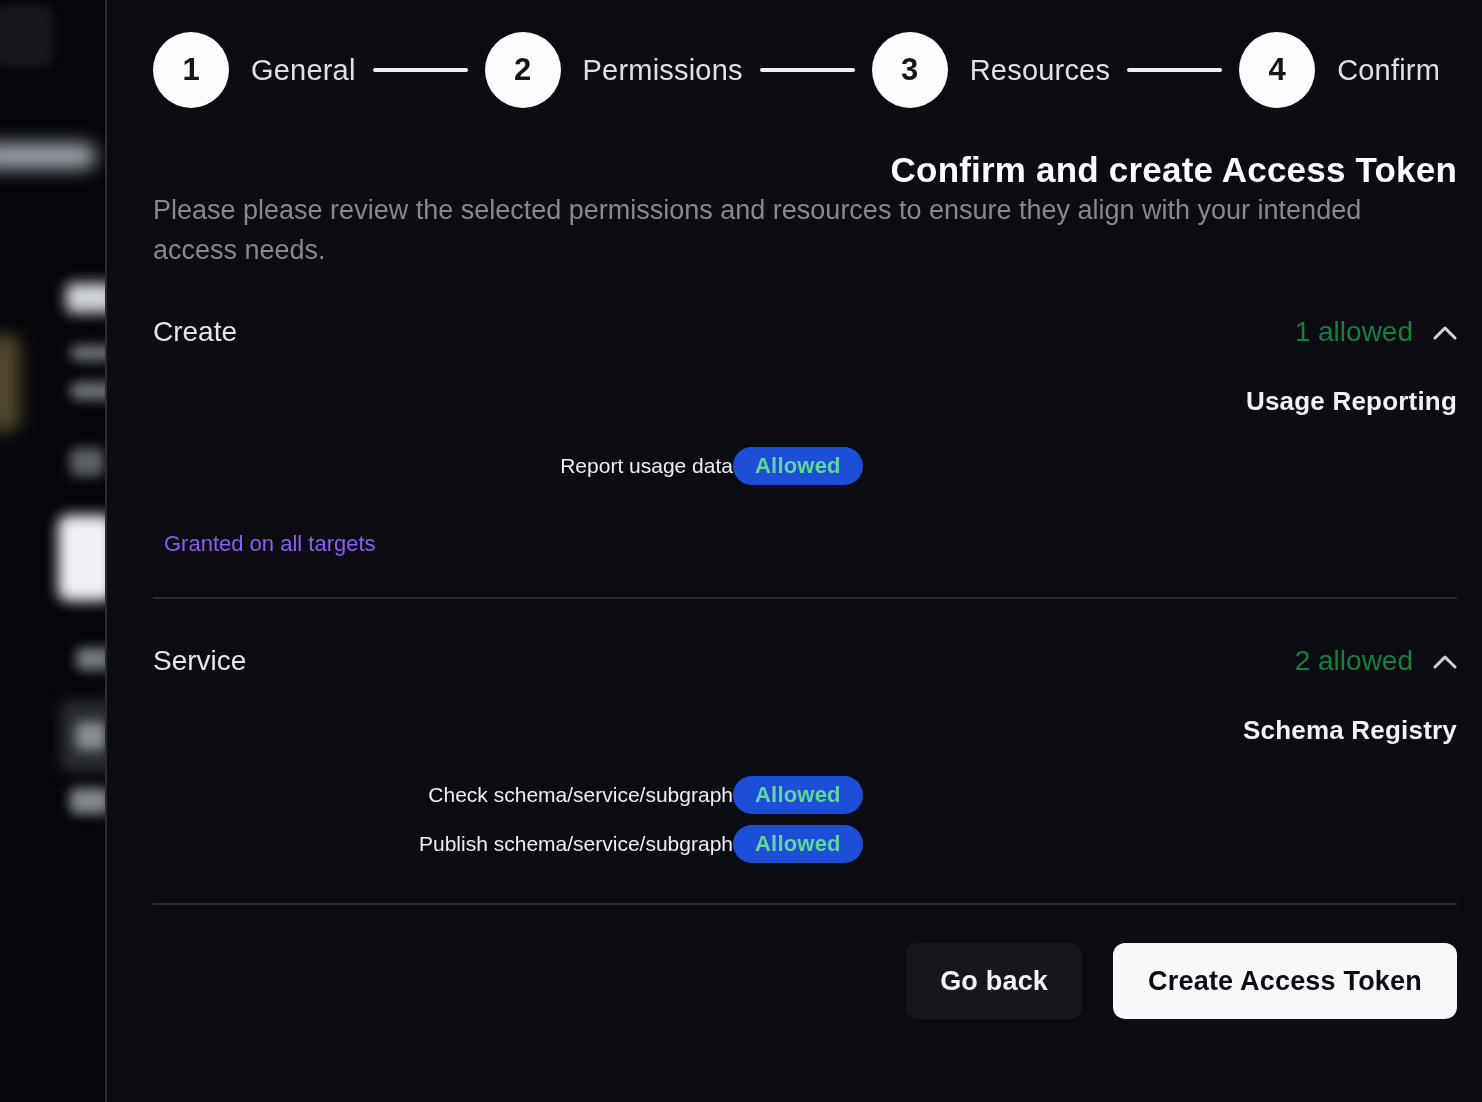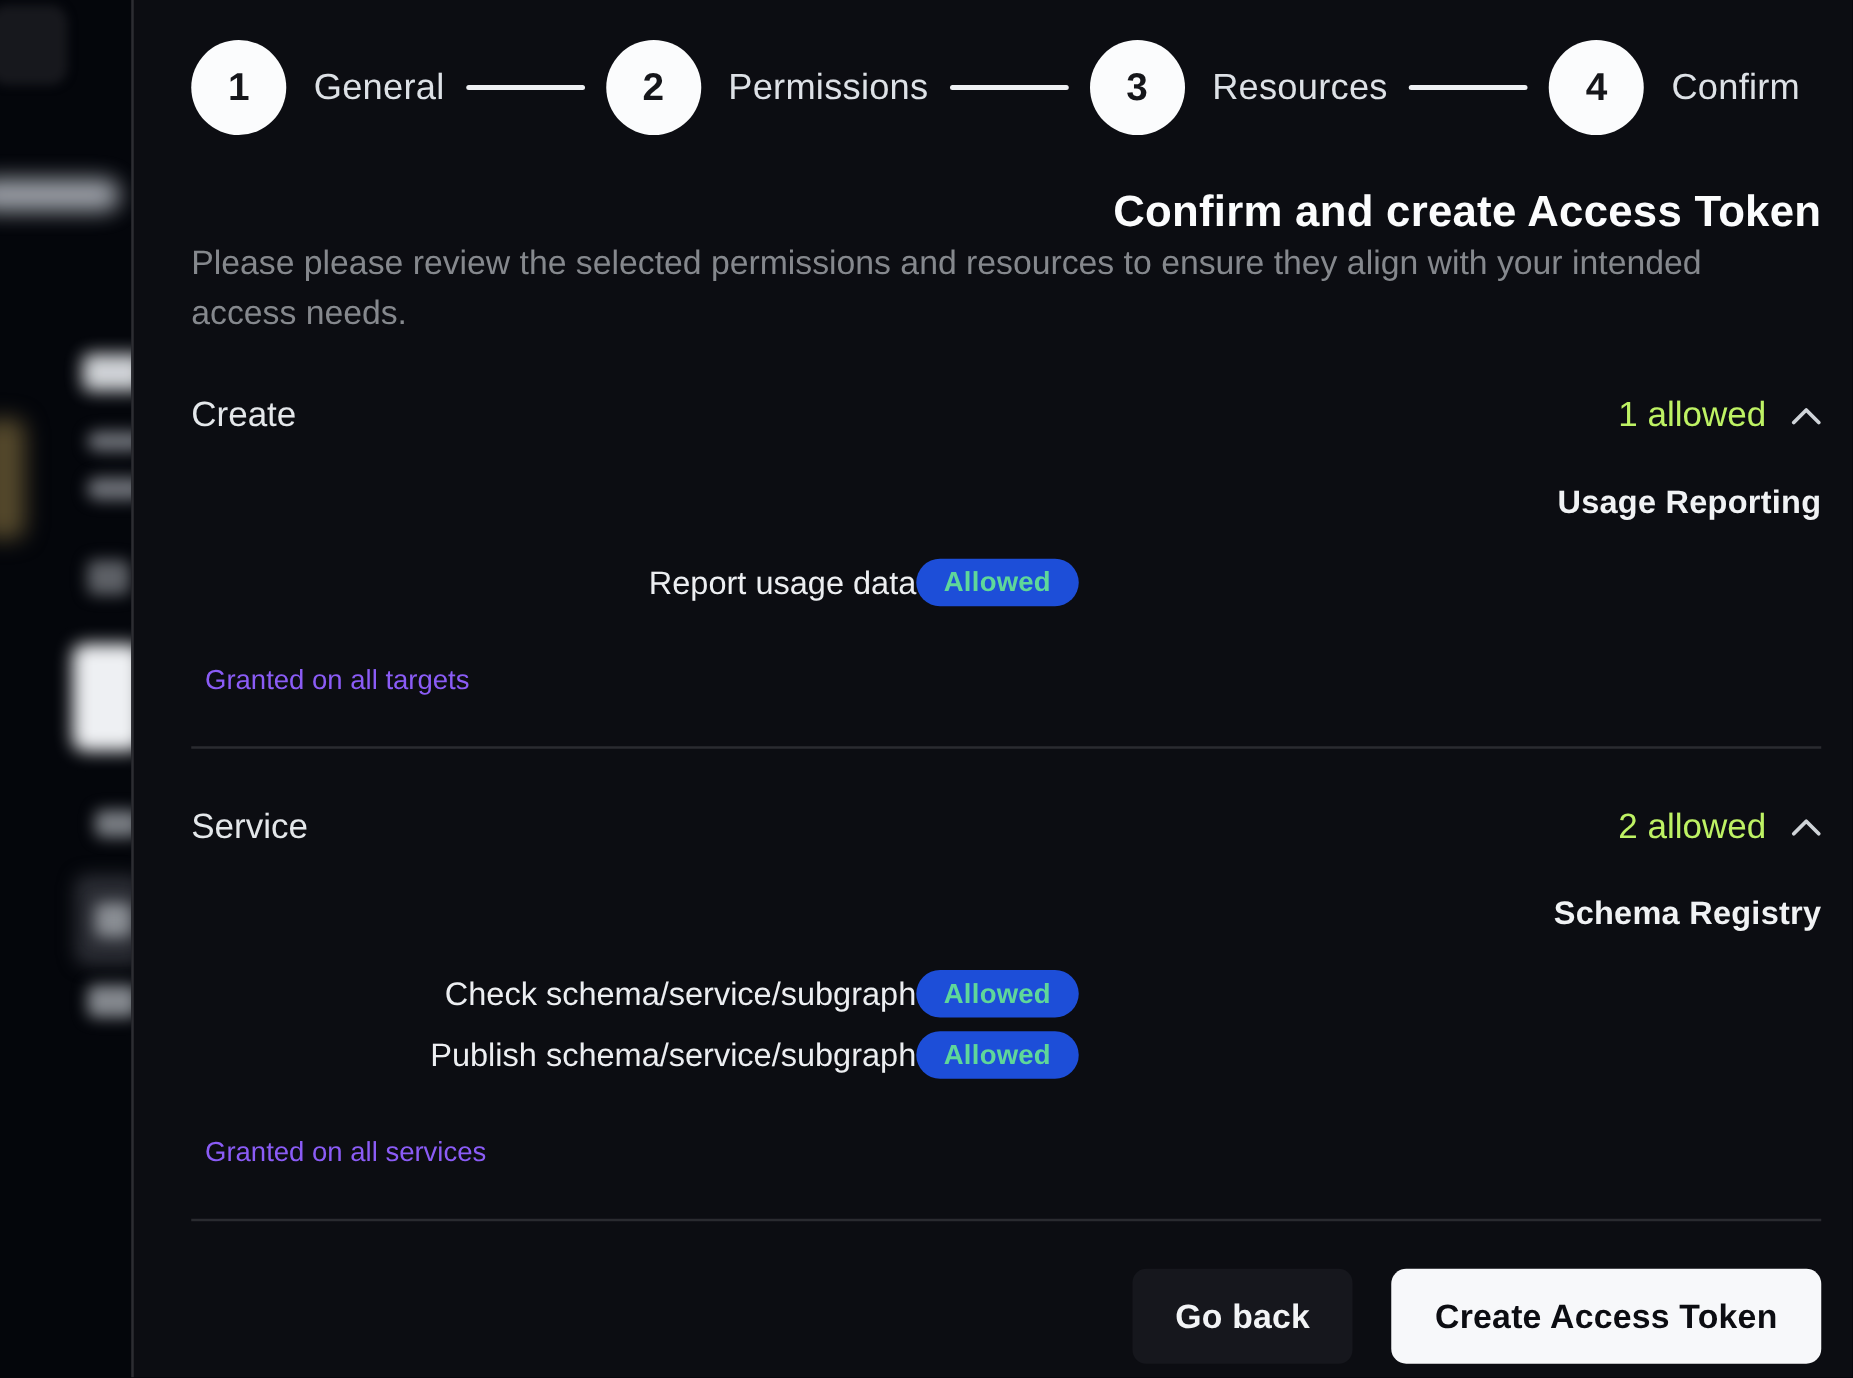--- a/index.html
+++ b/index.html
@@ -36,28 +36,28 @@
   .step-connector { width:95px; height:4px; background:#eef0f3; border-radius:2px; margin:0 17px; flex:none; }
 
   
   .title { margin-top:42px; font-size:35px; font-weight:700; color:#fbfcfd; letter-spacing:.2px;text-align:right; }
   .description { font-size:27px; line-height:40px; color:#85888d; max-width:1240px; }
 
   
   .section-header { display:flex; justify-content:space-between; align-items:center; margin-top:46px; }
   .section-title { font-size:28px; color:#e4e7ea; font-weight:400; }
   .section-count { display:flex; align-items:center; gap:20px; cursor:pointer; }
-  .count-text { font-size:28px; color:#bef264; }
+  .count-text { font-size:28px; color:#15803d; }
   .chev { width:24px; height:15px; display:block; }
 
   .group { margin-top:38px; padding-left:11px;text-align:right; }
   .group-name { font-size:26px; font-weight:700; color:#f0f2f4; letter-spacing:.2px; }
   .perm-list { margin-top:30px; display:flex; flex-direction:column; gap:11px; }
   .perm-row { display:grid; grid-template-columns:569px auto; align-items:center; min-height:38px; }
-  .perm-label { font-size:26px; color:#eceef1; }
+  .perm-label { font-size:21px; color:#eceef1; }
   .badge { justify-self:start; background:#1d4ed8; color:#5fd79a; font-size:22px; font-weight:700;
     line-height:38px; height:38px; padding:0 22px; border-radius:20px; letter-spacing:.2px; }
   .granted-note { margin-top:46px; padding-left:11px; font-size:22px; color:#8b5cf6; }
 
   .divider { border:none; border-top:2px solid #2a2b30; margin-top:40px; }
 
   
   .footer { display:flex; justify-content:flex-end; align-items:center; gap:31px; margin-top:38px; }
   .btn { height:76px; border:none; border-radius:11px; font-family:inherit; font-size:27px; font-weight:600;
     cursor:pointer; letter-spacing:.2px; }
@@ -151,21 +151,20 @@
           <div class="perm-row">
             <div class="perm-label">Check schema/service/subgraph</div>
             <div class="badge">Allowed</div>
           </div>
           <div class="perm-row">
             <div class="perm-label">Publish schema/service/subgraph</div>
             <div class="badge">Allowed</div>
           </div>
         </div>
       </div>
-      <div class="granted-note">Granted on all services</div>
     </div>
 
     <hr class="divider">
 
     <div class="footer">
       <button class="btn btn-secondary">Go back</button>
       <button class="btn btn-primary">Create Access Token</button>
     </div>
 
   </div>

